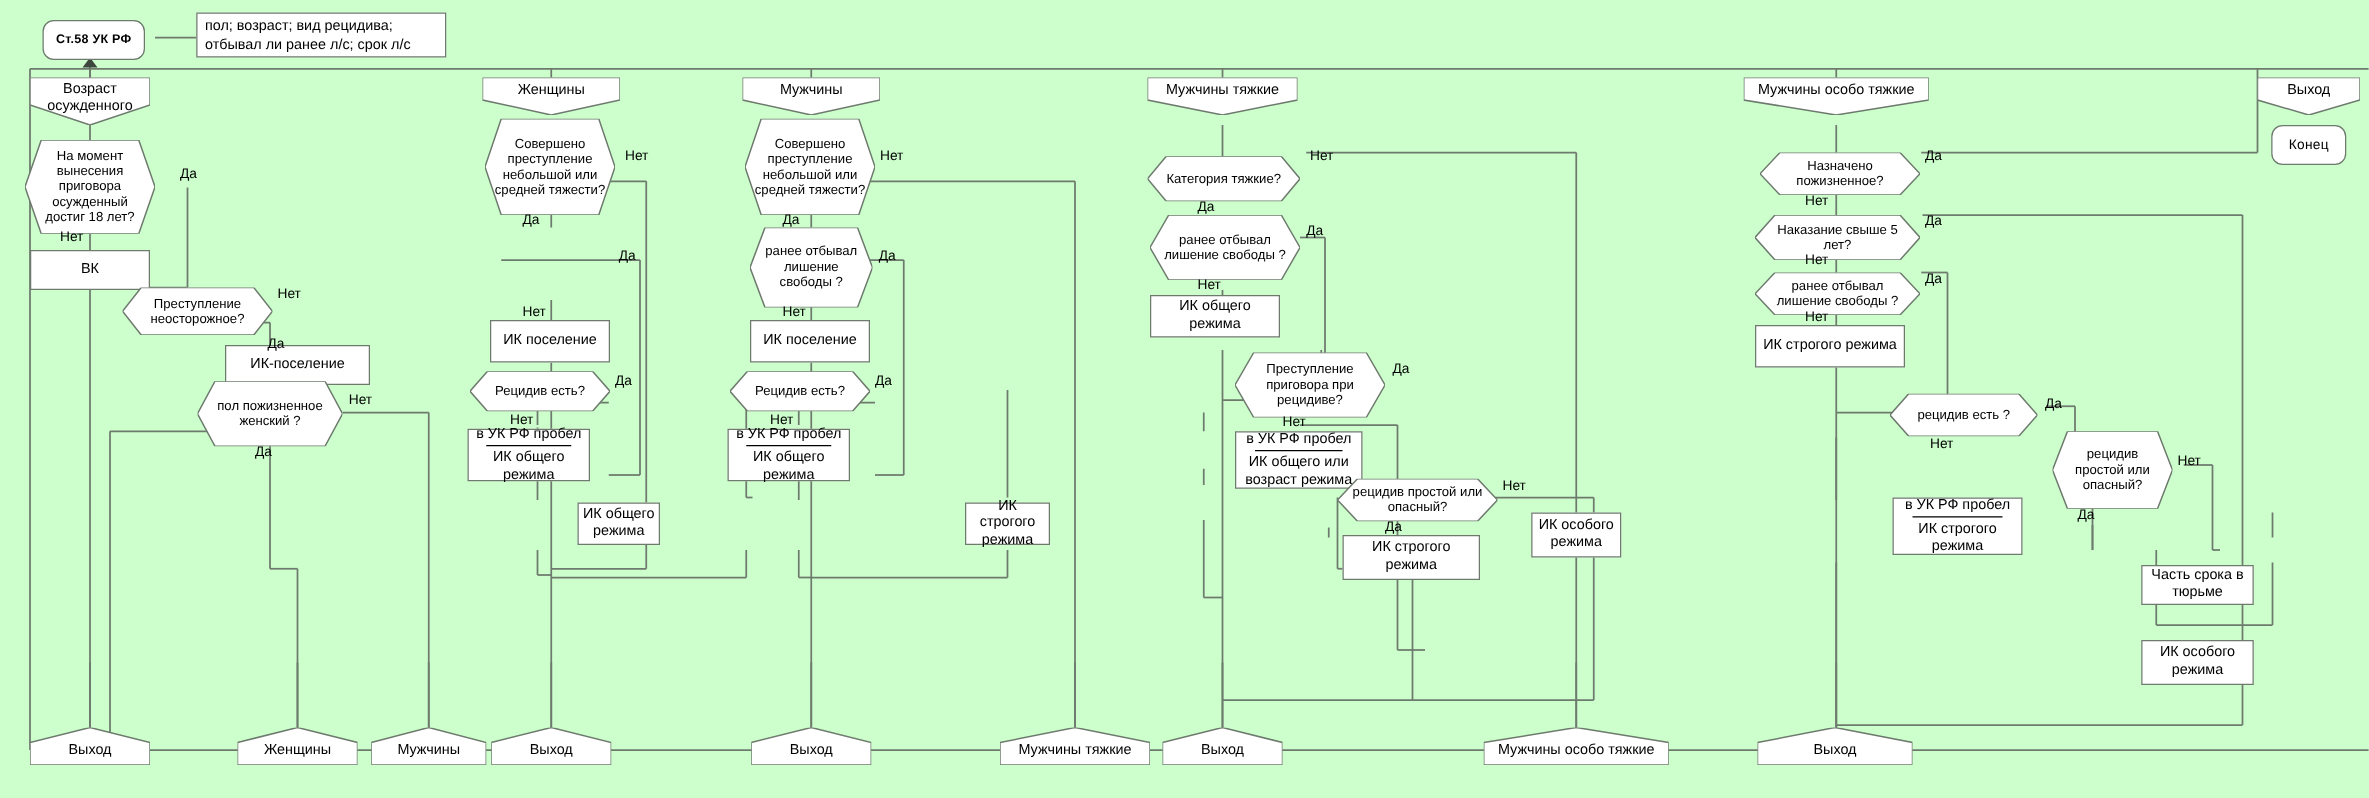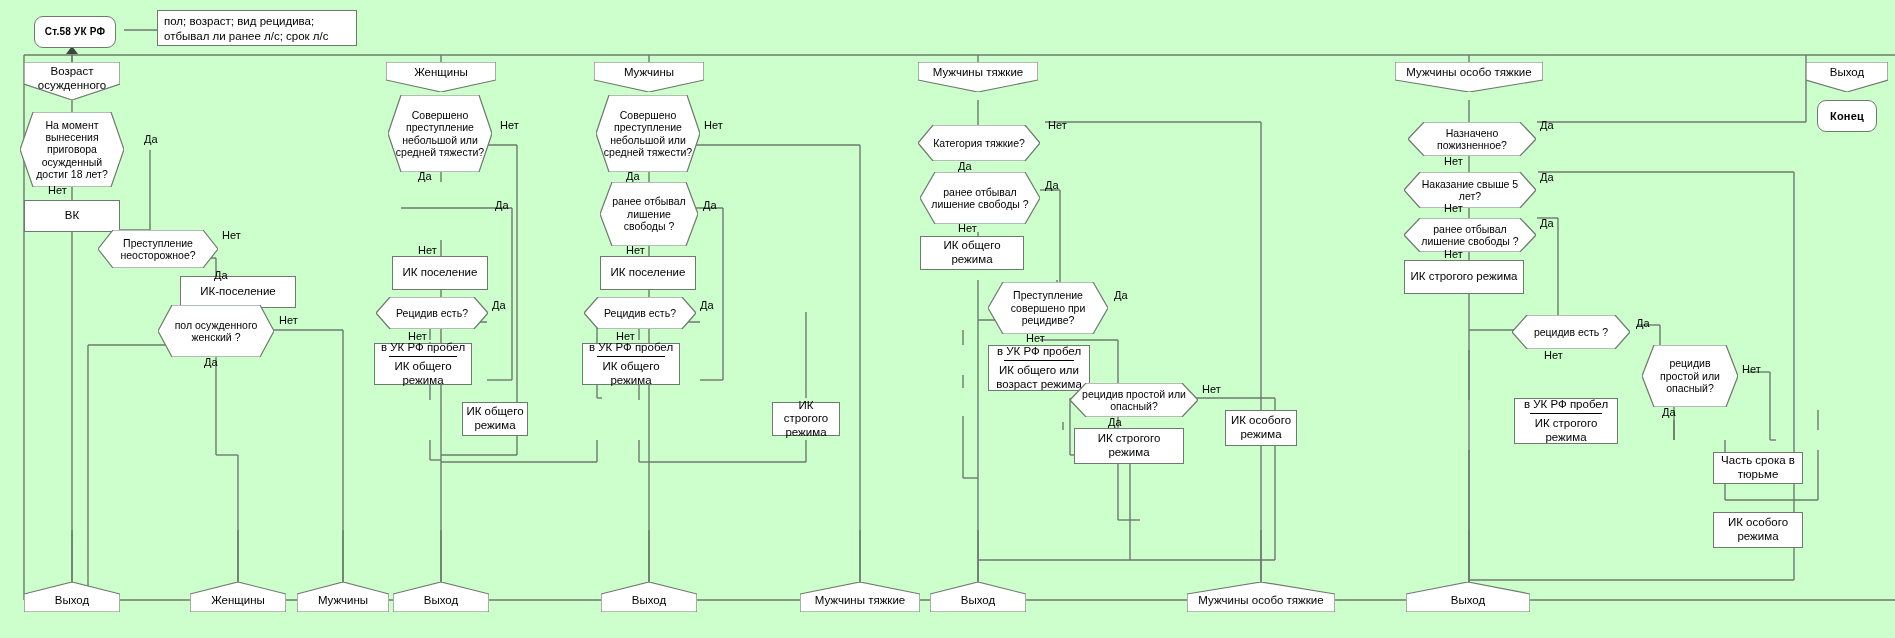--- a/index.html
+++ b/index.html
@@ -27,21 +27,21 @@
     padding:15px 3px;
     z-index:5;
   }
   
   .term{
     border-radius:9px;
     font-weight:bold;
     font-size:10px;
     letter-spacing:.2px;
   }
-  .term.plain{font-weight:bold;font-size:11px;}
+  .term.plain{font-weight:normal;font-size:11px;}
   
   .note{
     justify-content:flex-start;
     text-align:left;
     padding:3px 6px;
     font-size:11.5px;
     line-height:1.3;
   }
   .hexwrap{
     position:absolute;z-index:5;
@@ -308,21 +308,21 @@
   </div>
   <div class="edgelbl" style="left:222px;top:230px;">Нет</div>
   <div class="edgelbl" style="left:214px;top:270px;">Да</div>
 
   <div class="node" style="left:180px;top:276px;width:116px;height:22px;">ИК-поселение</div>
 
   <div class="hexwrap" style="left:158px;top:305px;width:116px;height:52px;">
     <svg width="116" height="52" viewBox="0 0 116 52">
         <polygon points="14,0 102,0 116,26 102,52 14,52 0,26" fill="#ffffff" stroke="#6d7a6d" stroke-width="1.2"></polygon>
       </svg>
-    <div class="lbl" style="font-size:10.5px;padding:0 8px;">пол осужденного женский ?</div>
+    <div class="lbl" style="font-size:10.5px;padding:0 8px;">пол пожизненное женский ?</div>
   </div>
   <div class="edgelbl" style="left:279px;top:315px;">Нет</div>
   <div class="edgelbl" style="left:204px;top:357px;">Да</div>
 
   <div class="hexwrap" style="left:388px;top:95px;width:104px;height:77px;">
     <svg width="104" height="77" viewBox="0 0 104 77">
         <polygon points="13,0 91,0 104,38.5 91,77 13,77 0,38.5" fill="#ffffff" stroke="#6d7a6d" stroke-width="1.2"></polygon>
       </svg>
     <div class="lbl" style="font-size:10.5px;padding:0 6px;">Совершено преступление небольшой или средней тяжести?</div>
   </div>
@@ -415,21 +415,21 @@
   <div class="edgelbl" style="left:958px;top:223px;">Нет</div>
 
   <div class="node stack" style="left:920px;top:236px;width:104px;height:34px;">
     <span style="text-align:center">ИК общего режима</span>
   </div>
 
   <div class="hexwrap" style="left:988px;top:282px;width:120px;height:52px;">
     <svg width="120" height="52" viewBox="0 0 120 52">
         <polygon points="15,0 105,0 120,26 105,52 15,52 0,26" fill="#ffffff" stroke="#6d7a6d" stroke-width="1.2"></polygon>
       </svg>
-    <div class="lbl" style="font-size:10.5px;padding:0 8px;">Преступление совершено при рецидиве?</div>
+    <div class="lbl" style="font-size:10.5px;padding:0 8px;">Преступление приговора при рецидиве?</div>
   </div>
   <div class="edgelbl" style="left:1114px;top:290px;">Да</div>
   <div class="edgelbl" style="left:1026px;top:333px;">Нет</div>
 
   <div class="node split" style="left:988px;top:345px;width:102px;height:46px;">
     <div class="top">в УК РФ пробел</div>
     <div class="rule"></div>
     <div class="bot">ИК общего или возраст режима</div>
   </div>
 

